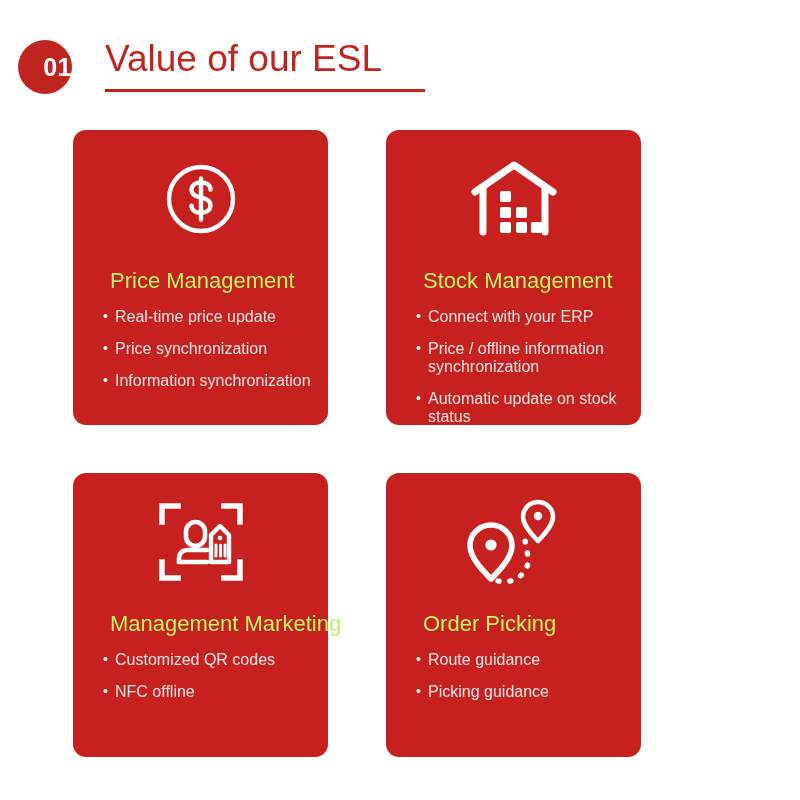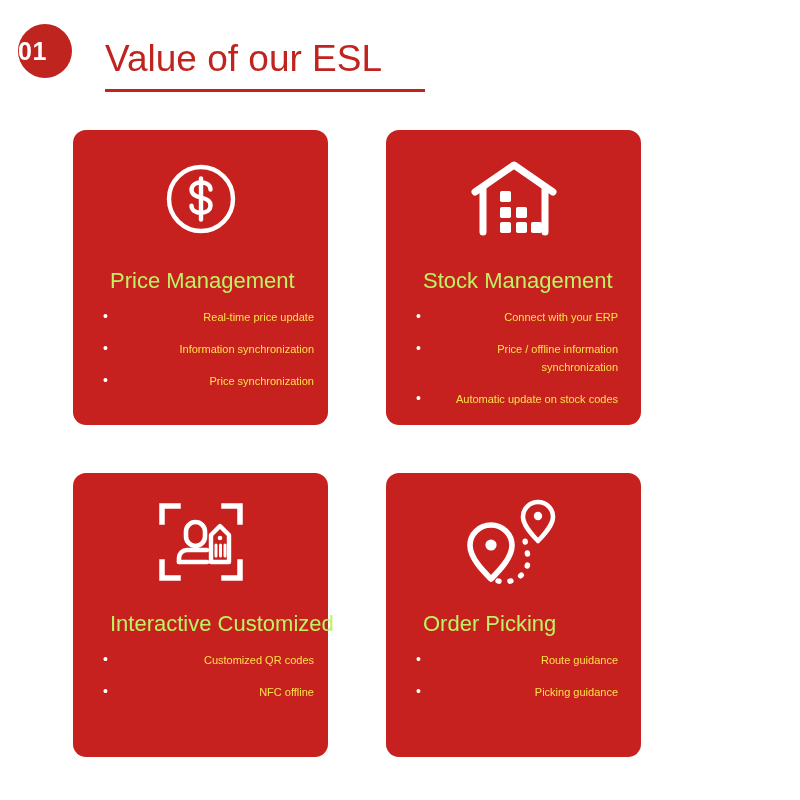--- a/index.html
+++ b/index.html
@@ -25,28 +25,28 @@
     position: absolute;
     left: 0;
     top: 0;
     width: 800px;
     height: 118px;
   }
 
   .badge {
     position: absolute;
     left: 18px;
-    top: 24px;
+    top: 40px;
     width: 54px;
     height: 54px;
     border-radius: 50%;
     background: #c0241f;
     display: flex;
     align-items: center;
-    justify-content: flex-start;
+    justify-content: flex-end;
   }
   .badge-text {
     color: #ffffff;
     font-size: 25px;
     font-weight: 700;
     letter-spacing: 0.5px;
     line-height: 1;
     font-family: "Liberation Sans", sans-serif;
   }
 
@@ -112,27 +112,26 @@
     margin-top: 10px;
     white-space: nowrap;
   }
 
   .bullets {
     list-style: none;
     margin: 14px 0 0 0;
     padding: 0 14px 0 30px;
   }
   .bullets li {
-    color: #fde047;
-    font-size: 11px;
+    color: #e5e5e5;
+    font-size: 16px;
     line-height: 18px;
     margin-bottom: 14px;
     position: relative;
     padding-left: 12px;
-    text-align: right;
   }
   .bullets li::before {
     content: "\2022";
     position: absolute;
     left: 0;
     top: -1px;
     color: #ffffff;
     font-size: 14px;
   }
 
@@ -165,22 +164,22 @@
           <circle cx="38" cy="38" r="32" stroke="#ffffff" stroke-width="4.4" fill="none"></circle>
           <path d="M38 17.5 V 58.5" stroke="#ffffff" stroke-width="4.4" stroke-linecap="round"></path>
           <path d="M47.5 28.5 C47.5 24 43.5 21.5 38 21.5 C32.5 21.5 28.5 24.2 28.5 29
                    C28.5 33.6 32.6 35.6 38 36.6 C43.4 37.6 47.5 39.4 47.5 44.2
                    C47.5 49 43.5 51.8 38 51.8 C32.5 51.8 28.5 49.1 28.5 44.6" stroke="#ffffff" stroke-width="4.4" stroke-linecap="round" fill="none"></path>
         </svg>
       </div>
       <div class="card-title">Price Management</div>
       <ul class="bullets">
         <li>Real-time price update</li>
+        <li>Price synchronization</li>
         <li>Information synchronization</li>
-        <li>Price synchronization</li>
       </ul>
     </div>
 
     <div class="card wide">
       <div class="card-icon">
         <svg width="90" height="78" viewBox="0 0 90 78" fill="none" xmlns="http://www.w3.org/2000/svg" aria-hidden="true">
           <path d="M6 32 L45 5 L84 32" stroke="#ffffff" stroke-width="7" stroke-linecap="round" stroke-linejoin="round" fill="none"></path>
           <path d="M14 29 V 72" stroke="#ffffff" stroke-width="7" stroke-linecap="round"></path>
           <path d="M76 29 V 72" stroke="#ffffff" stroke-width="7" stroke-linecap="round"></path>
           <rect x="31" y="31" width="11" height="11" rx="1.8" fill="#ffffff"></rect>
@@ -188,21 +187,21 @@
           <rect x="47" y="47" width="11" height="11" rx="1.8" fill="#ffffff"></rect>
           <rect x="31" y="62" width="11" height="11" rx="1.8" fill="#ffffff"></rect>
           <rect x="47" y="62" width="11" height="11" rx="1.8" fill="#ffffff"></rect>
           <rect x="62" y="62" width="11" height="11" rx="1.8" fill="#ffffff"></rect>
         </svg>
       </div>
       <div class="card-title">Stock Management</div>
       <ul class="bullets">
         <li>Connect with your ERP</li>
         <li>Price / offline information synchronization</li>
-        <li>Automatic update on stock codes</li>
+        <li>Automatic update on stock status</li>
       </ul>
     </div>
 
     <div class="card">
       <div class="card-icon">
         <svg width="84" height="84" viewBox="0 0 84 84" fill="none" xmlns="http://www.w3.org/2000/svg" aria-hidden="true">
 
           <path d="M3 22 V6 H19" stroke="#ffffff" stroke-width="5.5" stroke-linecap="square" fill="none"></path>
           <path d="M65 6 H81 V22" stroke="#ffffff" stroke-width="5.5" stroke-linecap="square" fill="none"></path>
           <path d="M81 62 V78 H65" stroke="#ffffff" stroke-width="5.5" stroke-linecap="square" fill="none"></path>
@@ -213,21 +212,21 @@
           <path d="M20 62 V58 C20 53.5 23.5 50 28 50 H48" stroke="#ffffff" stroke-width="4.6" stroke-linecap="round" fill="none"></path>
           <path d="M20 62 H48" stroke="#ffffff" stroke-width="4.6" stroke-linecap="round"></path>
 
           <path d="M52 62 V35 L61 26 L70 35 V62 Z" stroke="#ffffff" stroke-width="4.4" stroke-linejoin="round" fill="none"></path>
           <circle cx="61" cy="38" r="2.3" fill="#ffffff"></circle>
           <path d="M57 45 V56" stroke="#ffffff" stroke-width="3" stroke-linecap="round"></path>
           <path d="M61.5 45 V56" stroke="#ffffff" stroke-width="3" stroke-linecap="round"></path>
           <path d="M66 45 V56" stroke="#ffffff" stroke-width="3" stroke-linecap="round"></path>
         </svg>
       </div>
-      <div class="card-title">Interactive Customized</div>
+      <div class="card-title">Management Marketing</div>
       <ul class="bullets">
         <li>Customized QR codes</li>
         <li>NFC offline</li>
       </ul>
     </div>
 
     <div class="card wide">
       <div class="card-icon">
         <svg width="96" height="86" viewBox="0 0 96 86" fill="none" xmlns="http://www.w3.org/2000/svg" aria-hidden="true">
 

